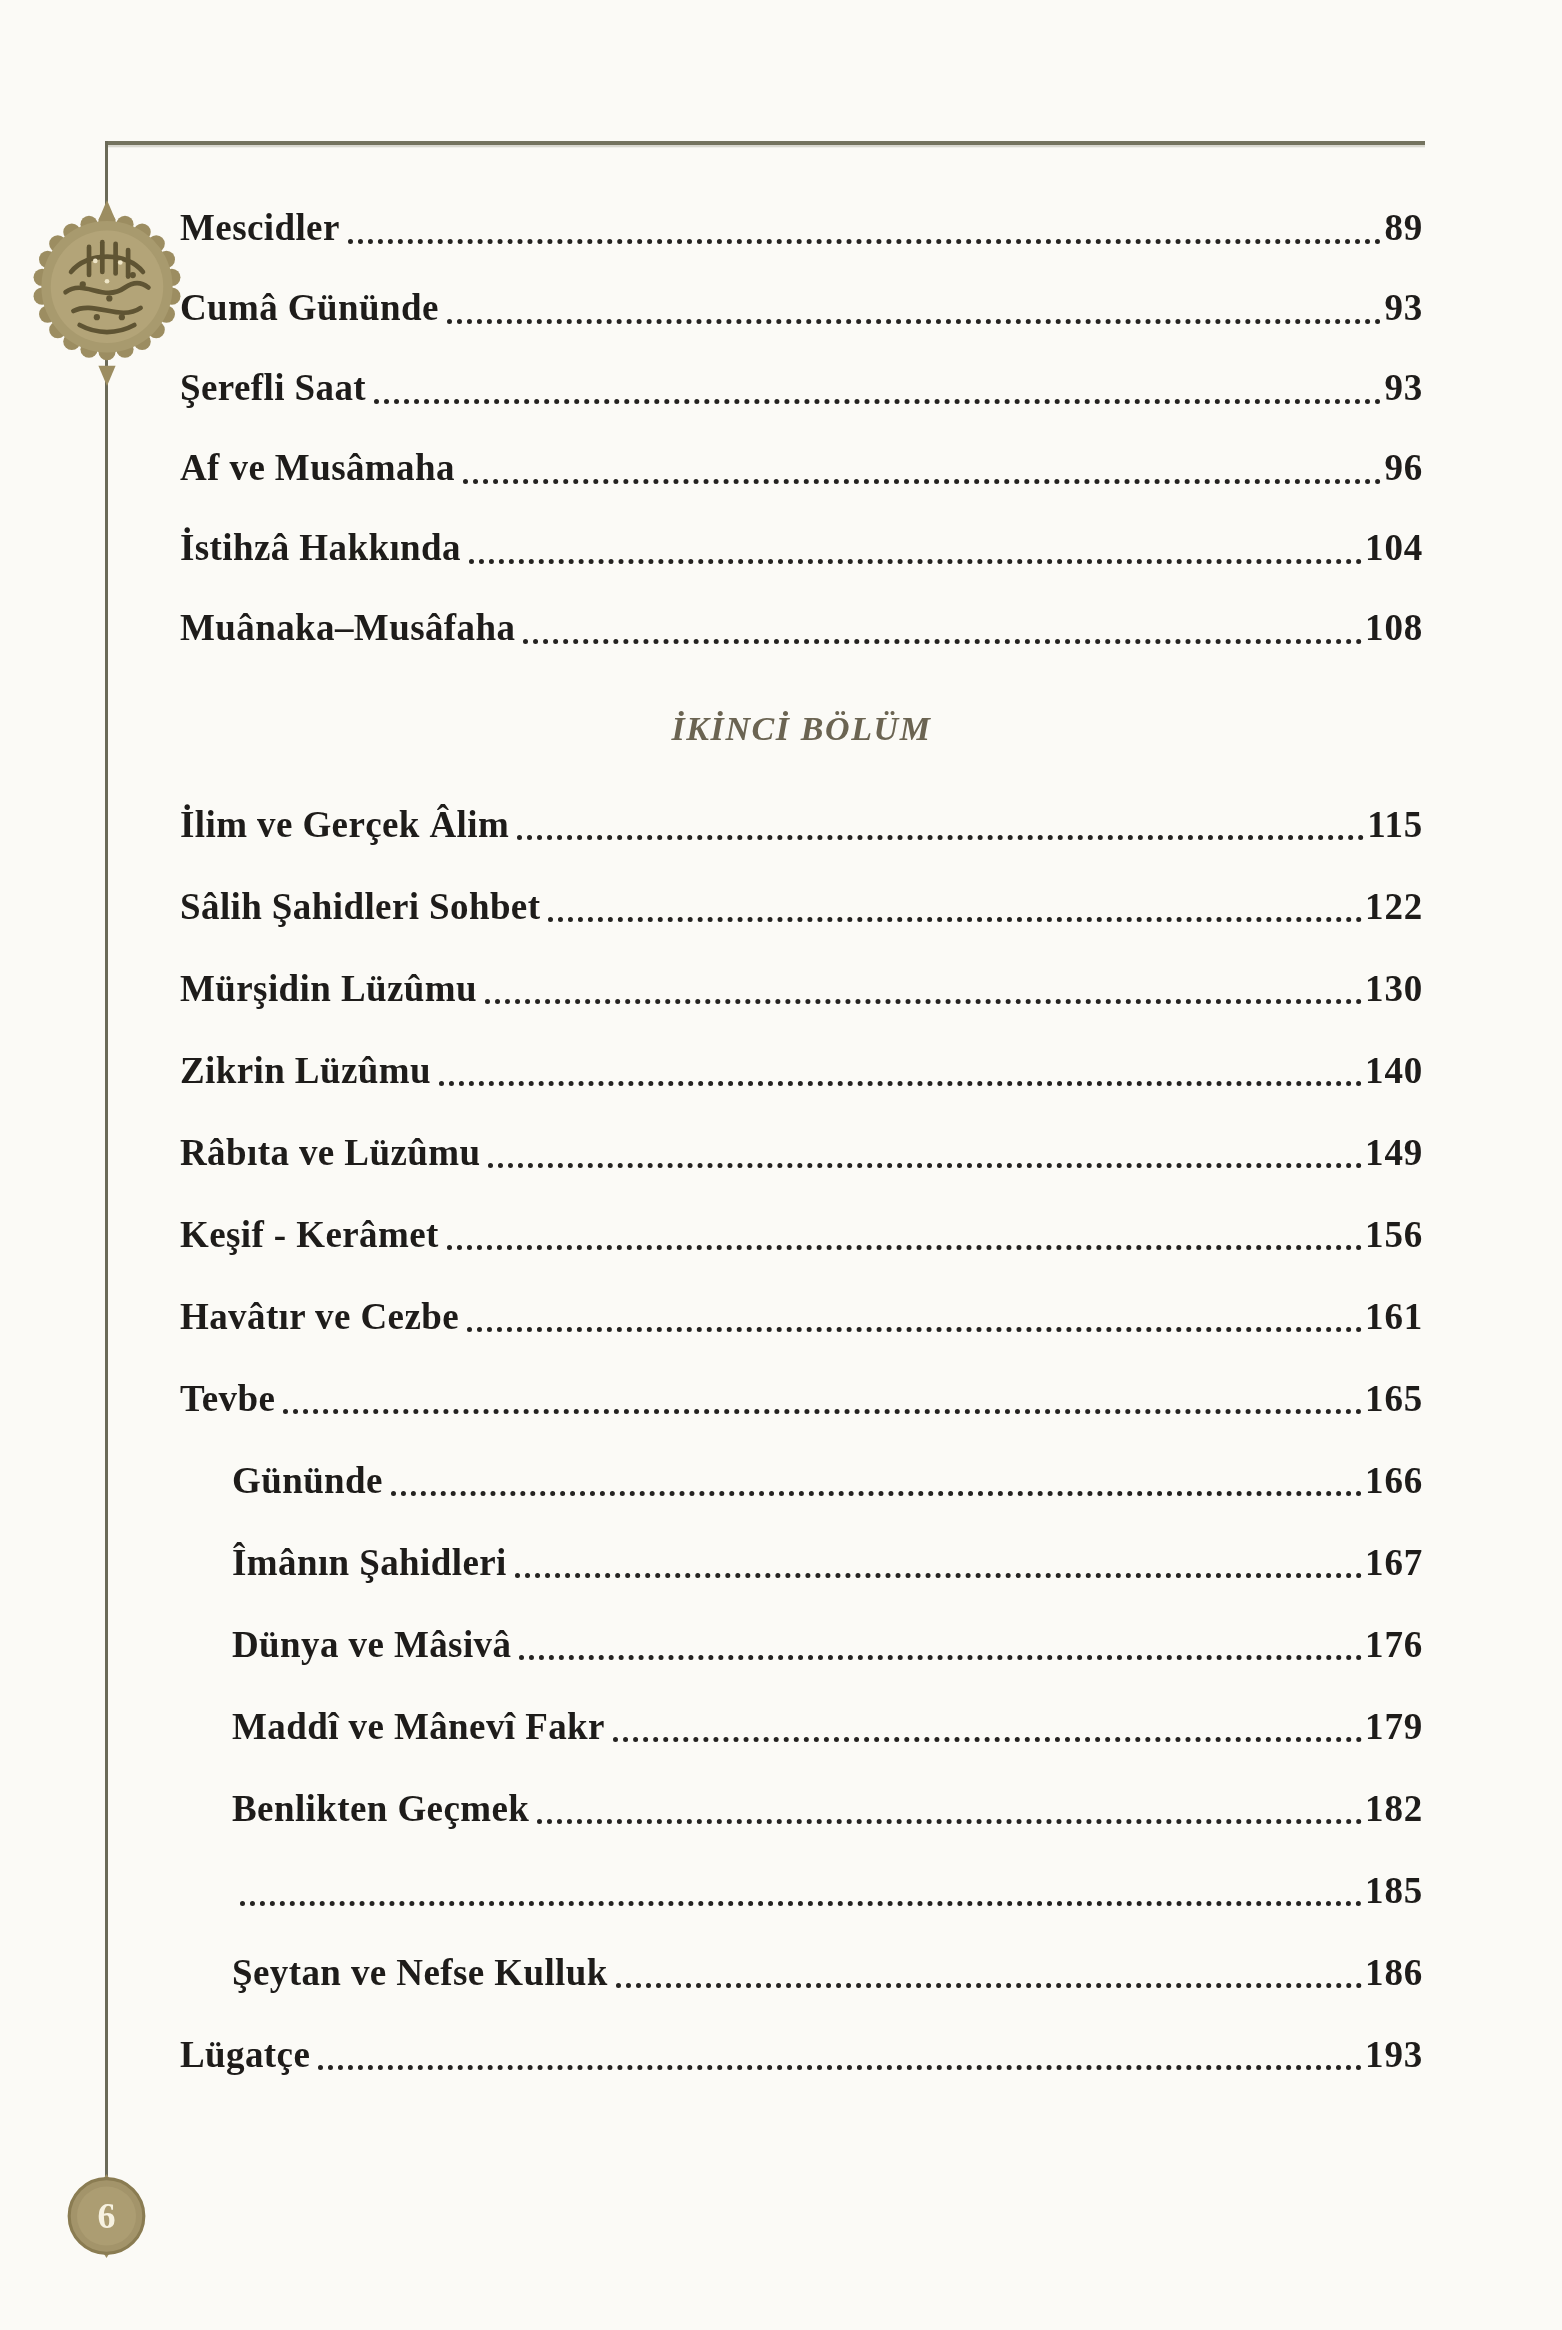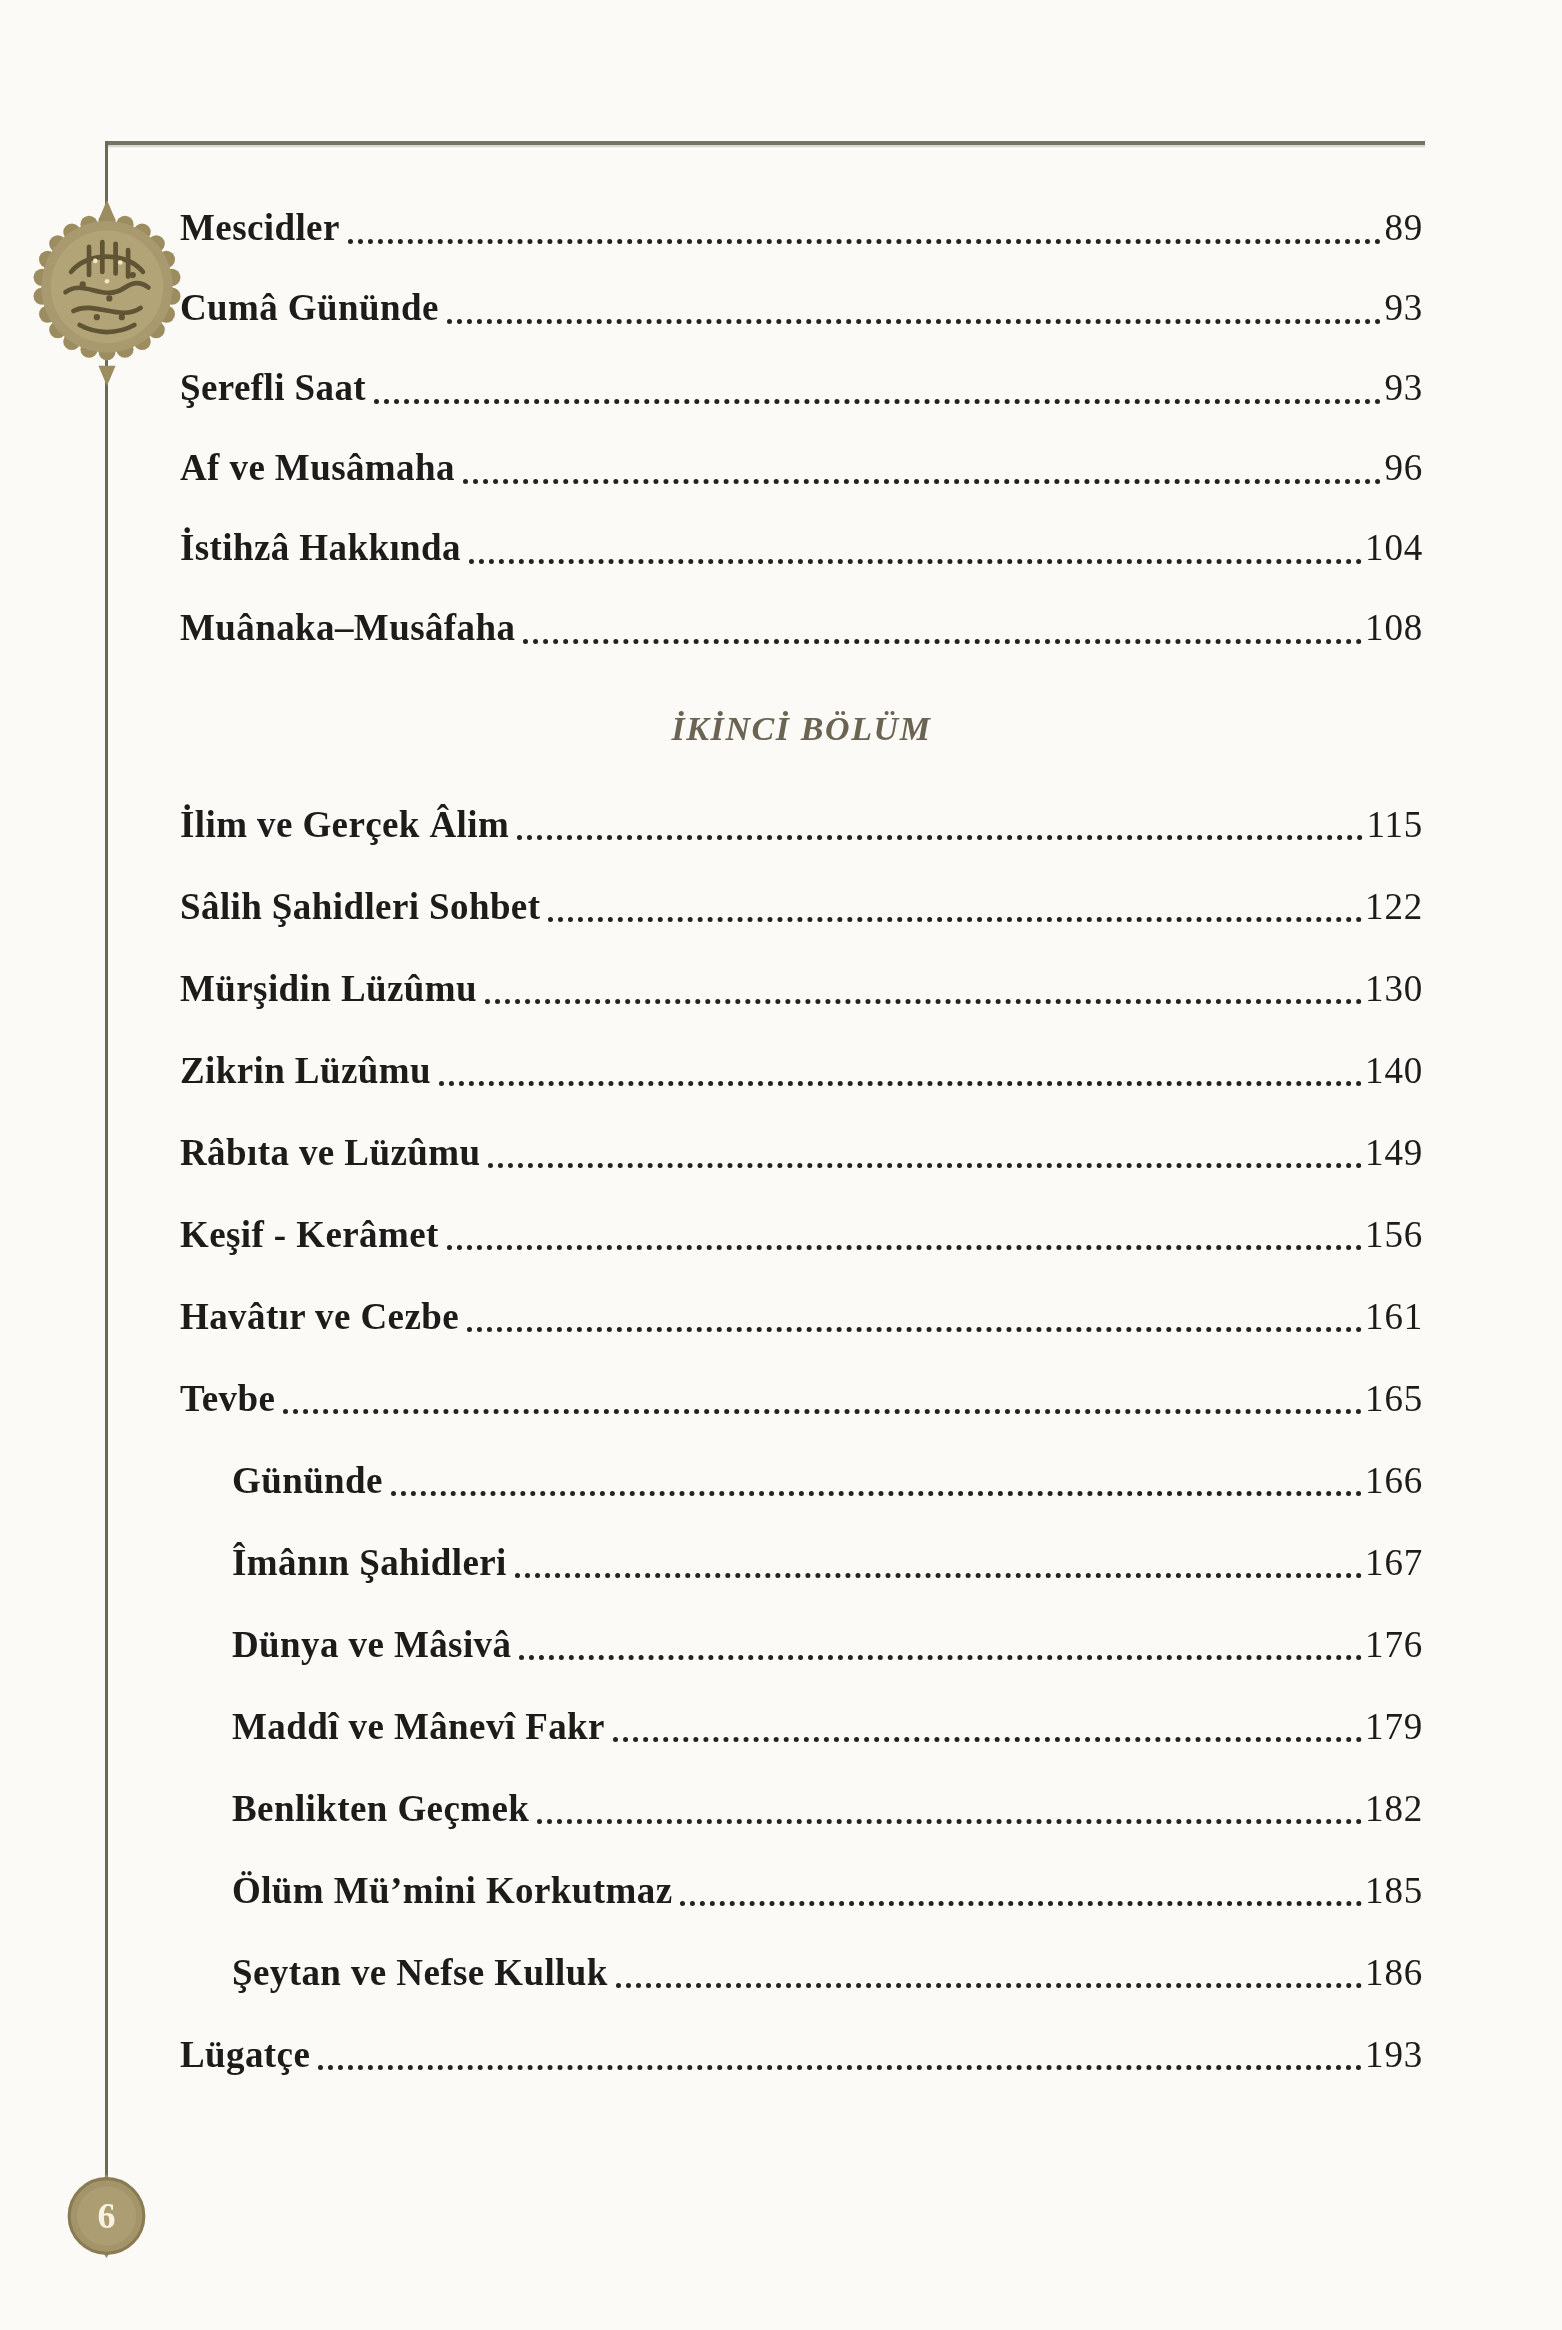--- a/index.html
+++ b/index.html
@@ -91,21 +91,21 @@
     font-family: Liberation Serif, serif;
   }
   .toc-leader {
     flex: 1;
     border-bottom: 5.5px dotted #242220;
     margin: 0 3.1px 2.3px 7.8px;
     min-width: 23.4px;
   }
   .toc-page {
     font-size: 37px;
-    font-weight: 400;
+    font-weight: 700;
     line-height: 1;
     letter-spacing: 0.8px;
   }
   .section-heading {
     height: 102px;
     margin-top: 12.5px;
     display: flex;
     align-items: center;
     justify-content: center;
     font-size: 34px;
@@ -293,21 +293,20 @@
     <span class="toc-page">179</span>
   </div>
 
   <div class="toc-row indent">
     <span class="toc-title">Benlikten Geçmek</span>
     <span class="toc-leader"></span>
     <span class="toc-page">182</span>
   </div>
 
   <div class="toc-row indent">
-    <span class="toc-title">Ölüm Mü’mini Korkutmaz</span>
     <span class="toc-leader"></span>
     <span class="toc-page">185</span>
   </div>
 
   <div class="toc-row indent">
     <span class="toc-title">Şeytan ve Nefse Kulluk</span>
     <span class="toc-leader"></span>
     <span class="toc-page">186</span>
   </div>
 

